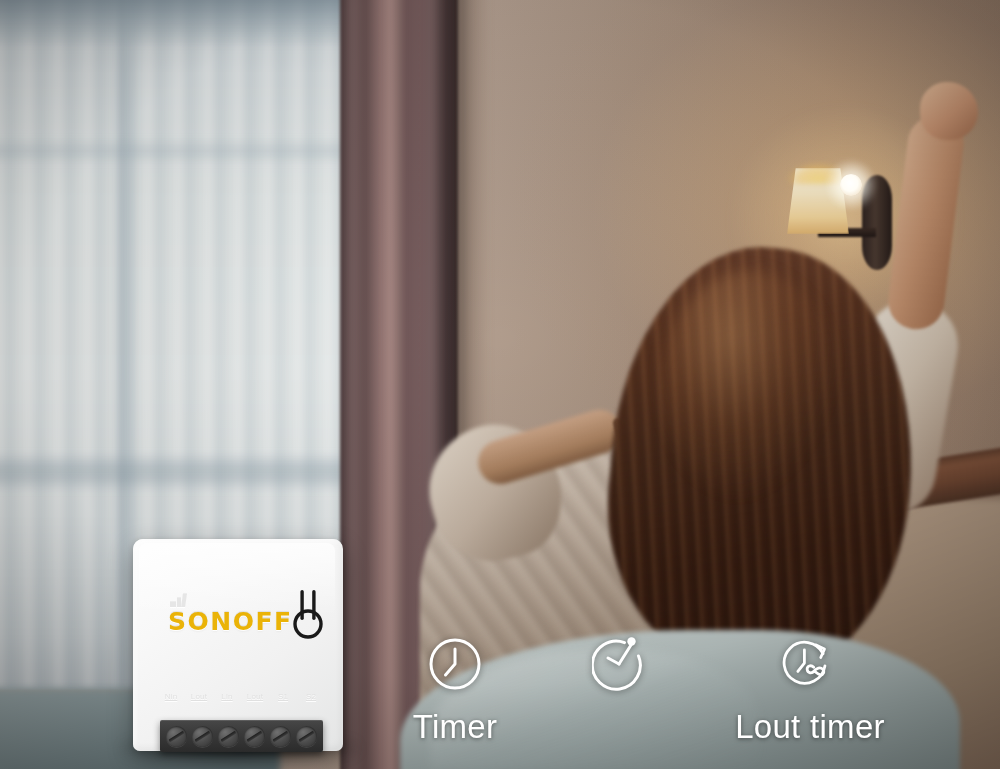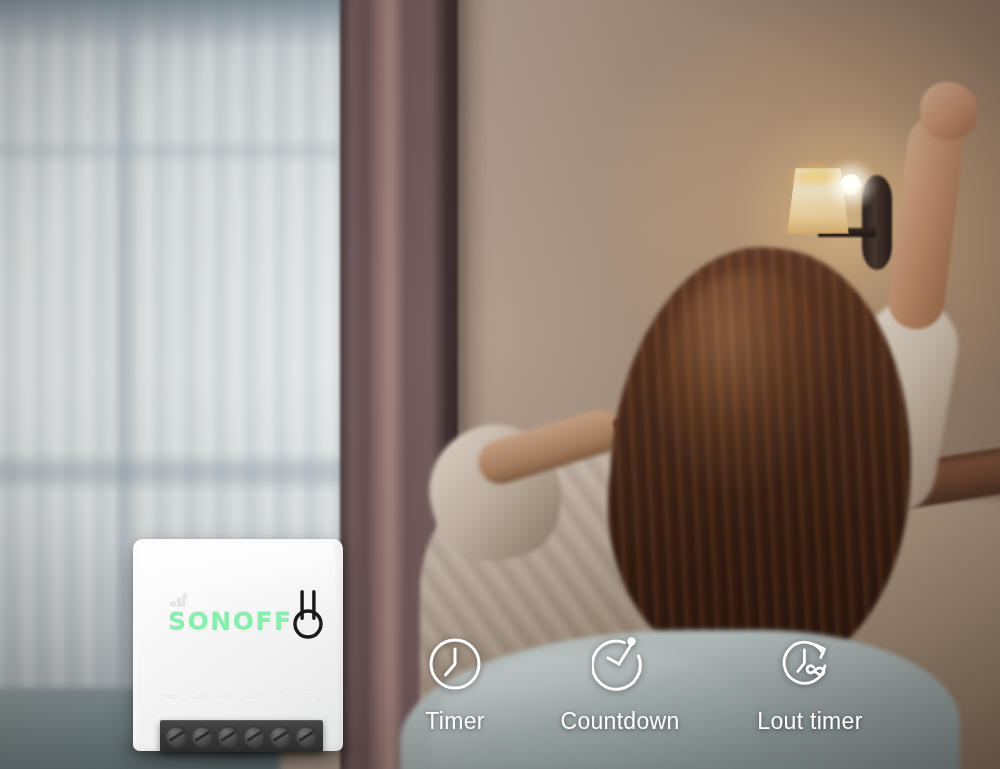--- a/index.html
+++ b/index.html
@@ -374,21 +374,21 @@
     background: #e6e6e6;
     box-shadow: 0 1px 0 rgba(255,255,255,0.9), 0 -1px 0 rgba(0,0,0,0.05);
   }
   #sonoff-wifi i:nth-child(1){ left:0; bottom:0; width:6px; height:5px; }
   #sonoff-wifi i:nth-child(2){ left:7px; bottom:0; width:4px; height:9px; }
   #sonoff-wifi i:nth-child(3){ left:12px; bottom:0; width:4px; height:13px; transform:skewX(-8deg); }
   #sonoff-text {
     font-size: 25px;
     font-weight: 700;
     letter-spacing: 1.5px;
-    color: #86efac;
+    color: #eab308;
     text-shadow:
       0 1px 0 rgba(255,255,255,0.95),
       0 -1px 1px rgba(0,0,0,0.09),
       0 2px 2px rgba(0,0,0,0.045);
     line-height: 1;
     font-family: "DejaVu Sans", sans-serif;
   }
 
   
   #power-symbol {
@@ -397,21 +397,21 @@
   }
 
   
   #terminal-labels {
     left: 157px; top: 692px; width: 168px; height: 11px;
     display: flex; justify-content: space-between;
     font-size: 8px; color: #e0e0e0; letter-spacing: 0.2px;
     text-shadow: 0 1px 0 rgba(255,255,255,0.9);
     pointer-events: none;
   }
-  #terminal-labels span { width: 28px; text-align: center; }
+  #terminal-labels span { width: 28px; text-align: center; text-decoration: underline; }
   #terminal-block {
     left: 160px; top: 720px; width: 163px; height: 32px;
     background: linear-gradient(180deg,#474747 0%, #3a3a3a 40%, #2b2b2b 100%);
     border-radius: 2px;
     box-shadow: 0 3px 7px rgba(0,0,0,0.45), inset 0 1px 0 rgba(255,255,255,0.12);
     display: flex; align-items: center; justify-content: space-around;
     padding: 0 3px;
     box-sizing: border-box;
   }
   .screw {
@@ -454,21 +454,21 @@
   #feature-countdown { width: 180px; }
   #feature-loop      { width: 200px; }
 
   .feature-icon {
     width: 56px; height: 56px;
     display: block;
     filter: drop-shadow(0 1px 3px rgba(0,0,0,0.45));
   }
   .feature-label {
     margin-top: 16px;
-    font-size: 23px;
+    font-size: 33px;
     font-weight: 400;
     color: #ffffff;
     letter-spacing: 0.3px;
     text-shadow: 0 1px 4px rgba(0,0,0,0.5);
     white-space: nowrap;
     font-family: "Liberation Sans", sans-serif;
   }
 </style>
 </head>
 <body>
@@ -567,21 +567,20 @@
       <div class="feature-label">Timer</div>
     </div>
 
     <div class="feature" id="feature-countdown">
       <svg class="feature-icon" viewBox="0 0 56 56" aria-hidden="true">
         <path d="M46.5 20 A24 24 0 1 1 32.5 6.6" fill="none" stroke="#ffffff" stroke-width="3" stroke-linecap="round"></path>
         <circle cx="39.5" cy="5.5" r="4.2" fill="#ffffff"></circle>
         <path d="M39 9 L27 28" fill="none" stroke="#ffffff" stroke-width="3" stroke-linecap="round"></path>
         <path d="M27 28 L16 22" fill="none" stroke="#ffffff" stroke-width="3" stroke-linecap="round"></path>
       </svg>
-      <div class="feature-label">Countdown</div>
     </div>
 
     <div class="feature" id="feature-loop">
       <svg class="feature-icon" viewBox="0 0 60 56" aria-hidden="true">
 
         <path d="M44 17 A22 22 0 1 0 46 30" fill="none" stroke="#ffffff" stroke-width="3" stroke-linecap="round"></path>
         <path d="M36 7.5 L45.5 12 L41.5 21" fill="none" stroke="#ffffff" stroke-width="3" stroke-linecap="round" stroke-linejoin="round"></path>
 
         <path d="M24 13 L24 27 L17 36" fill="none" stroke="#ffffff" stroke-width="3" stroke-linecap="round" stroke-linejoin="round"></path>
 

